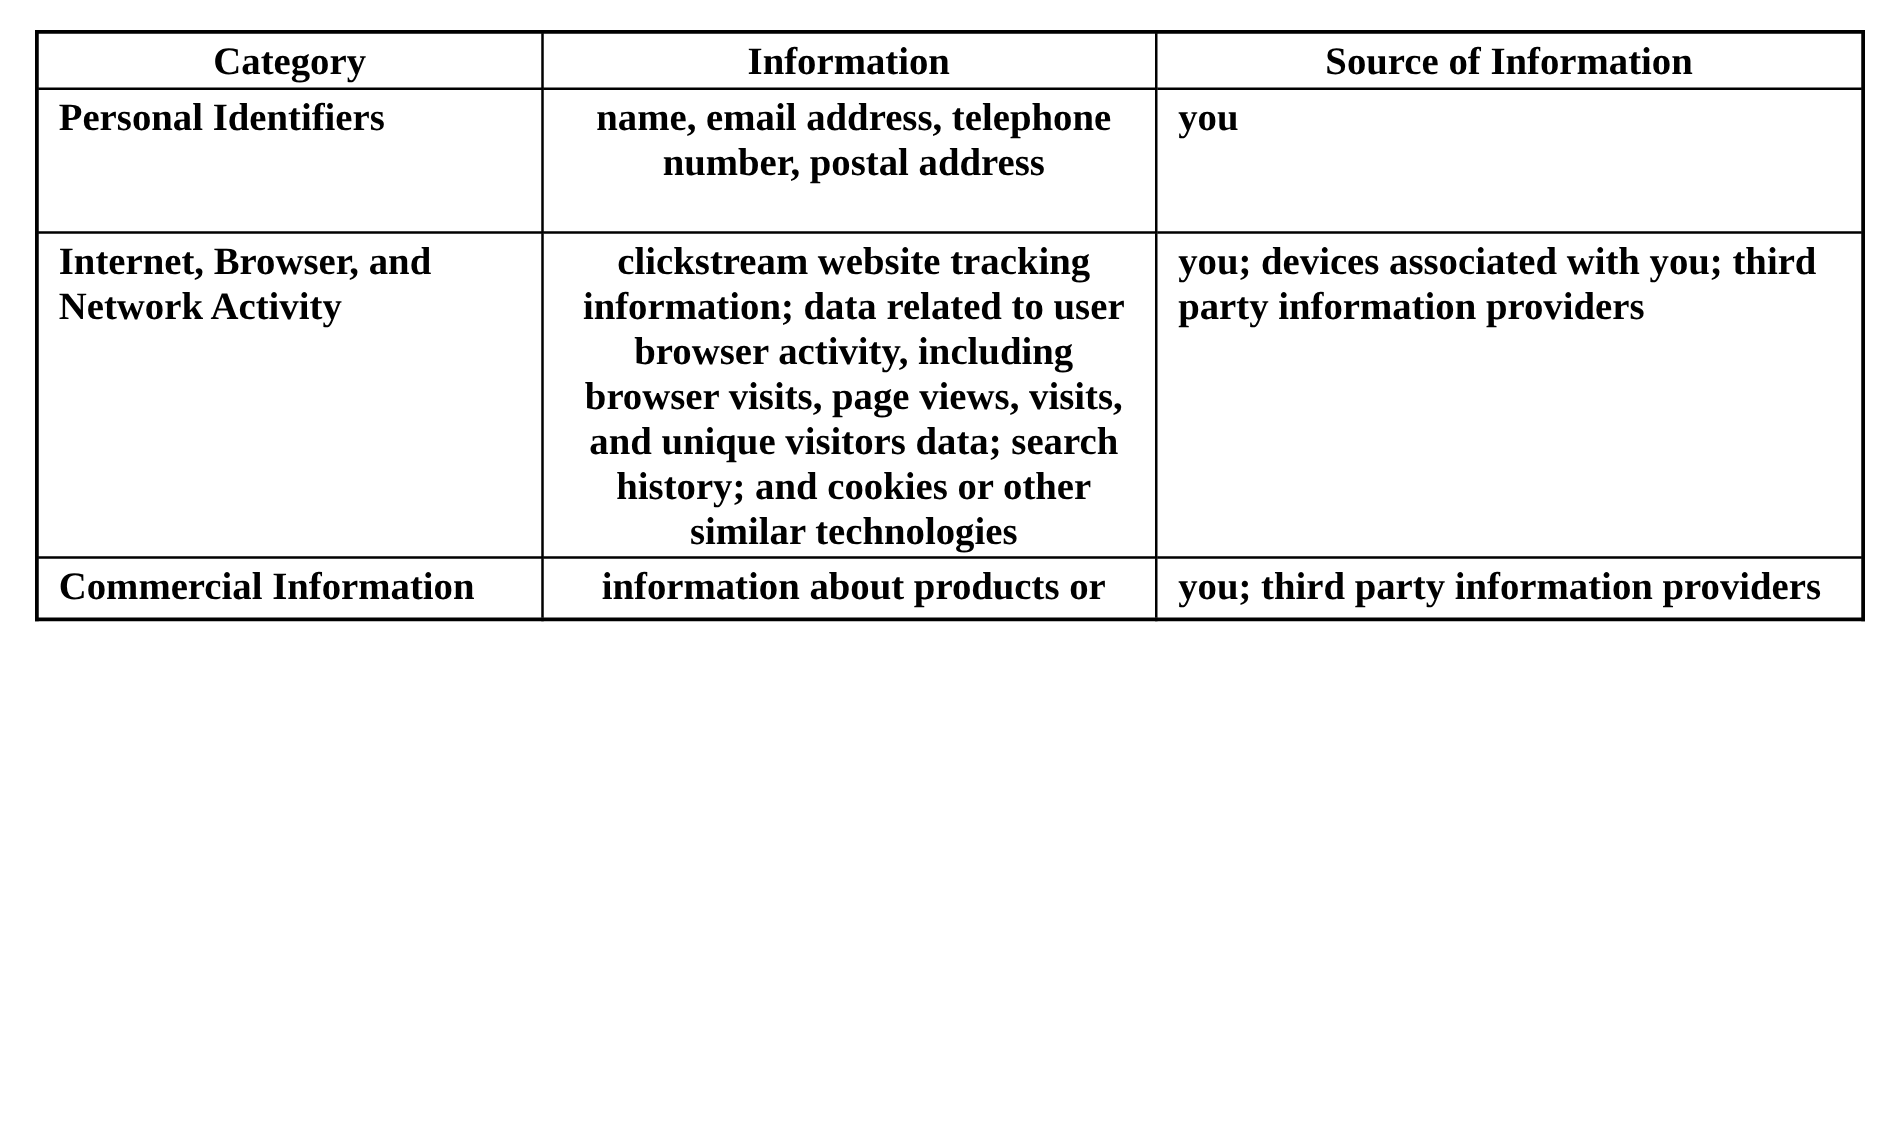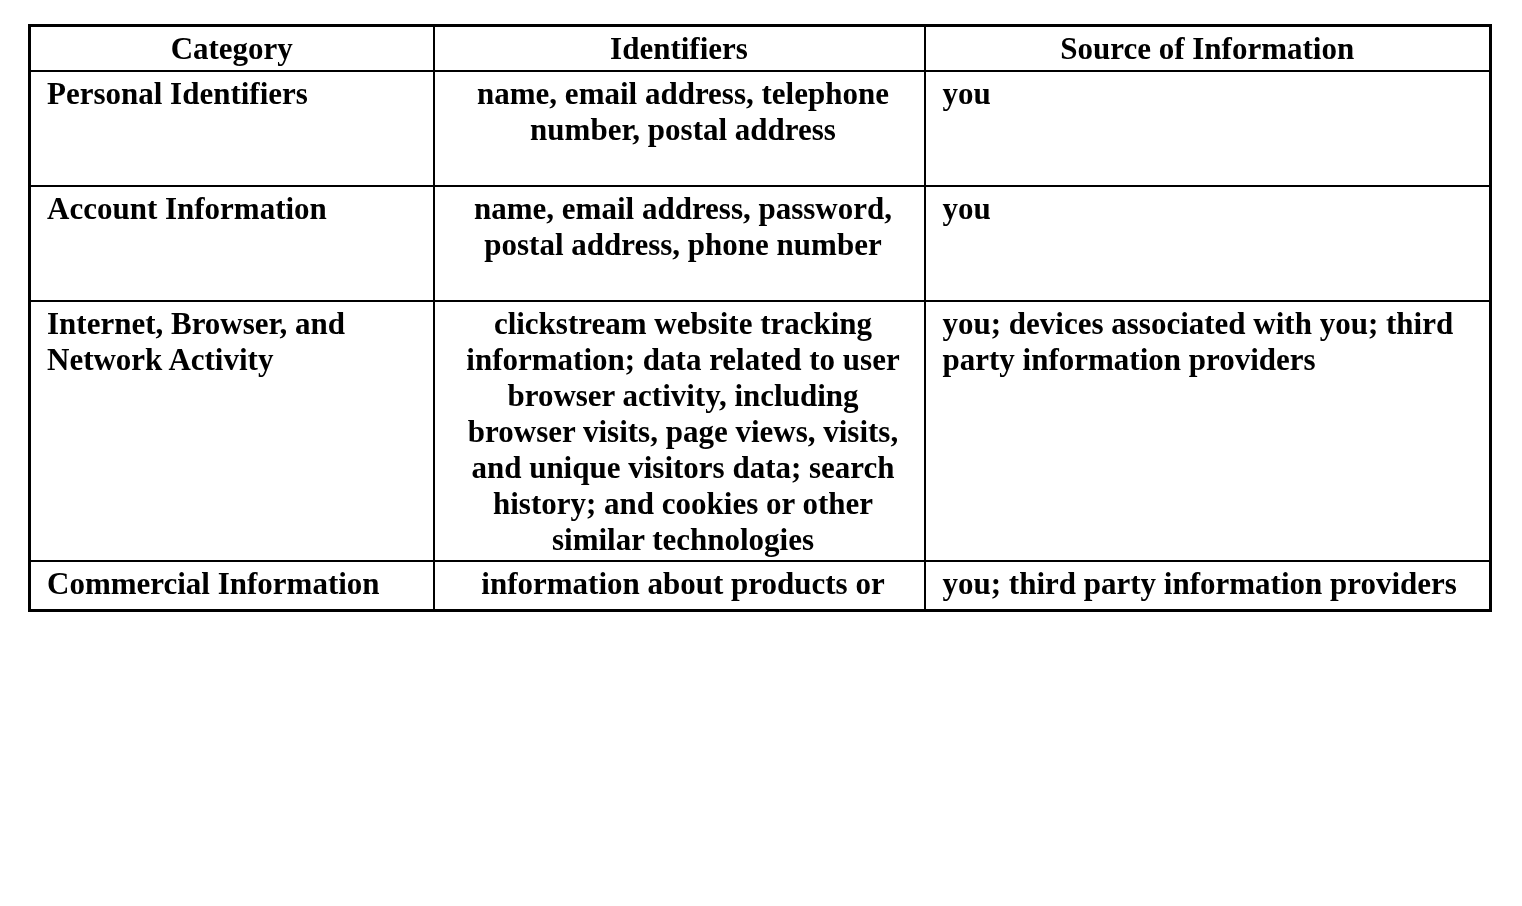--- a/index.html
+++ b/index.html
@@ -63,33 +63,28 @@
 <div class="page">
   <table class="data-table">
     <colgroup>
       <col class="c1">
       <col class="c2">
       <col class="c3">
     </colgroup>
     <thead>
       <tr class="header-row">
         <th>Category</th>
-        <th>Identifiers</th>
+        <th>Information</th>
         <th>Source of Information</th>
       </tr>
     </thead>
     <tbody>
       <tr class="r-a">
         <td class="cat">Personal Identifiers</td>
         <td class="desc">name, email address, telephone number, postal address</td>
-        <td class="src">you</td>
-      </tr>
-      <tr class="r-b">
-        <td class="cat">Account Information</td>
-        <td class="desc">name, email address, password, postal address, phone number</td>
         <td class="src">you</td>
       </tr>
       <tr class="r-e">
         <td class="cat">Internet, Browser, and Network Activity</td>
         <td class="desc">clickstream website tracking information; data related to user browser activity, including browser visits, page views, visits, and unique visitors data; search history; and cookies or other similar technologies</td>
         <td class="src">you; devices associated with you; third party information providers</td>
       </tr>
       <tr class="r-f">
         <td class="cat">Commercial Information</td>
         <td class="desc">information about products or</td>

